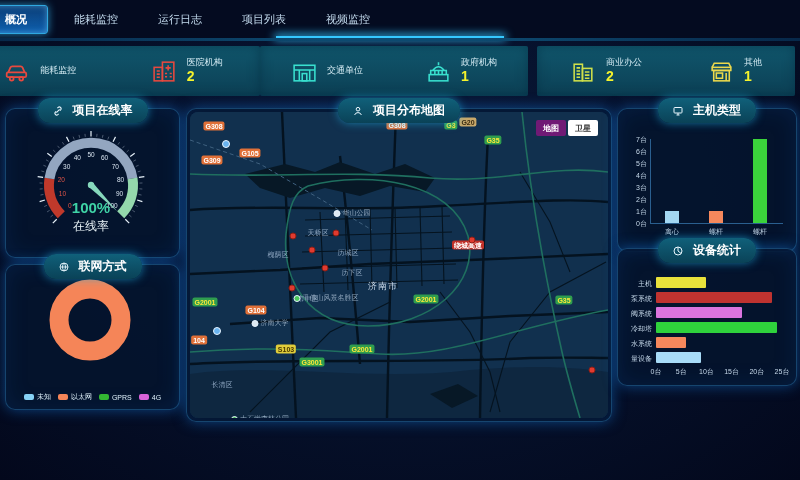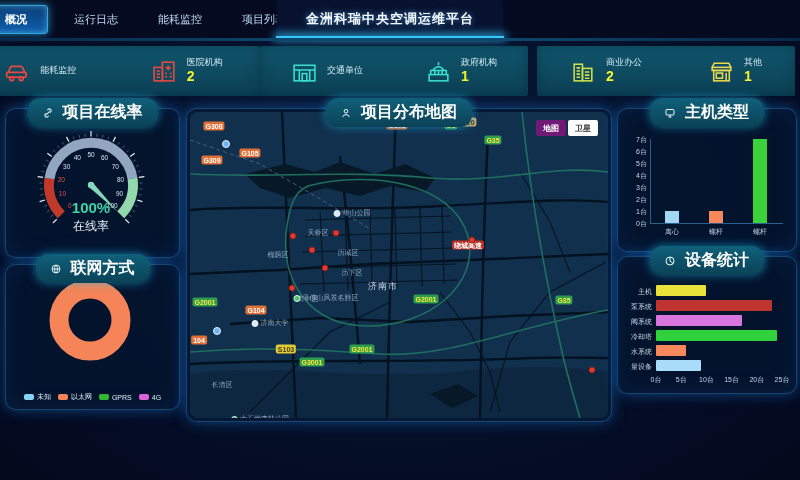--- a/index.html
+++ b/index.html
@@ -36,28 +36,28 @@
   .stat-item{display:flex;align-items:center;gap:9px;}
   .s-ic svg{display:block;}
   .s-txt{display:flex;flex-direction:column;line-height:1.25;}
   .s-label{font-size:9px;color:#d5ecf4;}
   .s-val{font-size:14px;font-weight:bold;color:#f5f32c;}
   
   .panel{position:absolute;background:rgba(5,20,46,.88);border:1px solid rgba(52,150,220,.38);border-radius:10px;
     box-shadow:0 0 14px rgba(20,120,220,.5), inset 0 0 22px rgba(12,70,140,.22);}
   .pill{position:absolute;top:-11px;left:50%;transform:translateX(-50%);
     background:linear-gradient(180deg,#10607a 0%,#0a4257 100%);
-    border-radius:12px;padding:4px 15px;font-size:16px;font-weight:bold;color:#fff;white-space:nowrap;
+    border-radius:12px;padding:4px 15px;font-size:12px;font-weight:bold;color:#fff;white-space:nowrap;
     box-shadow:0 0 10px rgba(30,180,230,.6);display:flex;align-items:center;gap:10px;z-index:5;}
   .pill-ic{display:inline-flex;}
   #panel-gauge{left:5px;top:108px;width:173px;height:148px;}
   #panel-pie{left:5px;top:264px;width:173px;height:144px;}
   #panel-map{left:186px;top:108px;width:424px;height:312px;}
   #panel-host{left:617px;top:108px;width:178px;height:142px;}
-  #panel-device{left:617px;top:256px;width:178px;height:136px;}
+  #panel-device{left:617px;top:248px;width:178px;height:136px;}
   
   .legend{position:absolute;left:0;bottom:7px;width:100%;display:flex;justify-content:center;gap:7px;}
   .lg-item{display:flex;align-items:center;gap:3px;font-size:7px;color:#dff0fa;}
   .lg-chip{width:10px;height:6px;border-radius:2px;display:inline-block;}
   
   .chart-box{position:absolute;left:6px;top:22px;right:6px;bottom:4px;}
   .axis-label{position:absolute;font-size:7px;color:#c6d9ea;white-space:nowrap;}
   .vbar{position:absolute;}
   .plot-frame{position:absolute;border-left:1px solid #2a5f8f;border-bottom:1px solid #2a5f8f;}
   .hbar{position:absolute;border-radius:1px;}
@@ -82,28 +82,25 @@
   .map-btn{position:absolute;top:8px;width:30px;height:16px;font-size:8px;display:flex;align-items:center;justify-content:center;border-radius:2px;cursor:pointer;font-weight:bold;}
   .map-btn.active{background:#701a75;color:#fff;}
   .map-btn.plain{background:#ffffff;color:#333;}
 </style>
 </head>
 <body>
 
 <div class="topbar">
   <div class="tabs" id="tabs">
       <div class="tab active">概况</div>
+      <div class="tab">能耗监控</div>
       <div class="tab">运行日志</div>
-      <div class="tab">能耗监控</div>
       <div class="tab">项目列表</div>
       <div class="tab">视频监控</div>
     </div>
-  <div class="title-trap">
-    <div class="title">金洲科瑞中央空调运维平台</div>
-  </div>
   <div class="title-glow"></div>
 </div>
 <div class="topline"></div>
 
 <div id="stats">
     <div class="stat-card card1">
       <div class="stat-item">
         <span class="s-ic">
           <svg width="27" height="27" viewBox="0 0 26 26" fill="none" stroke="#e8493f" stroke-width="1.7" stroke-linejoin="round">
             <path d="M4 14 l2.2-5 q.5-1 1.7-1 h8.2 q1.2 0 1.7 1 L20 14"></path>

